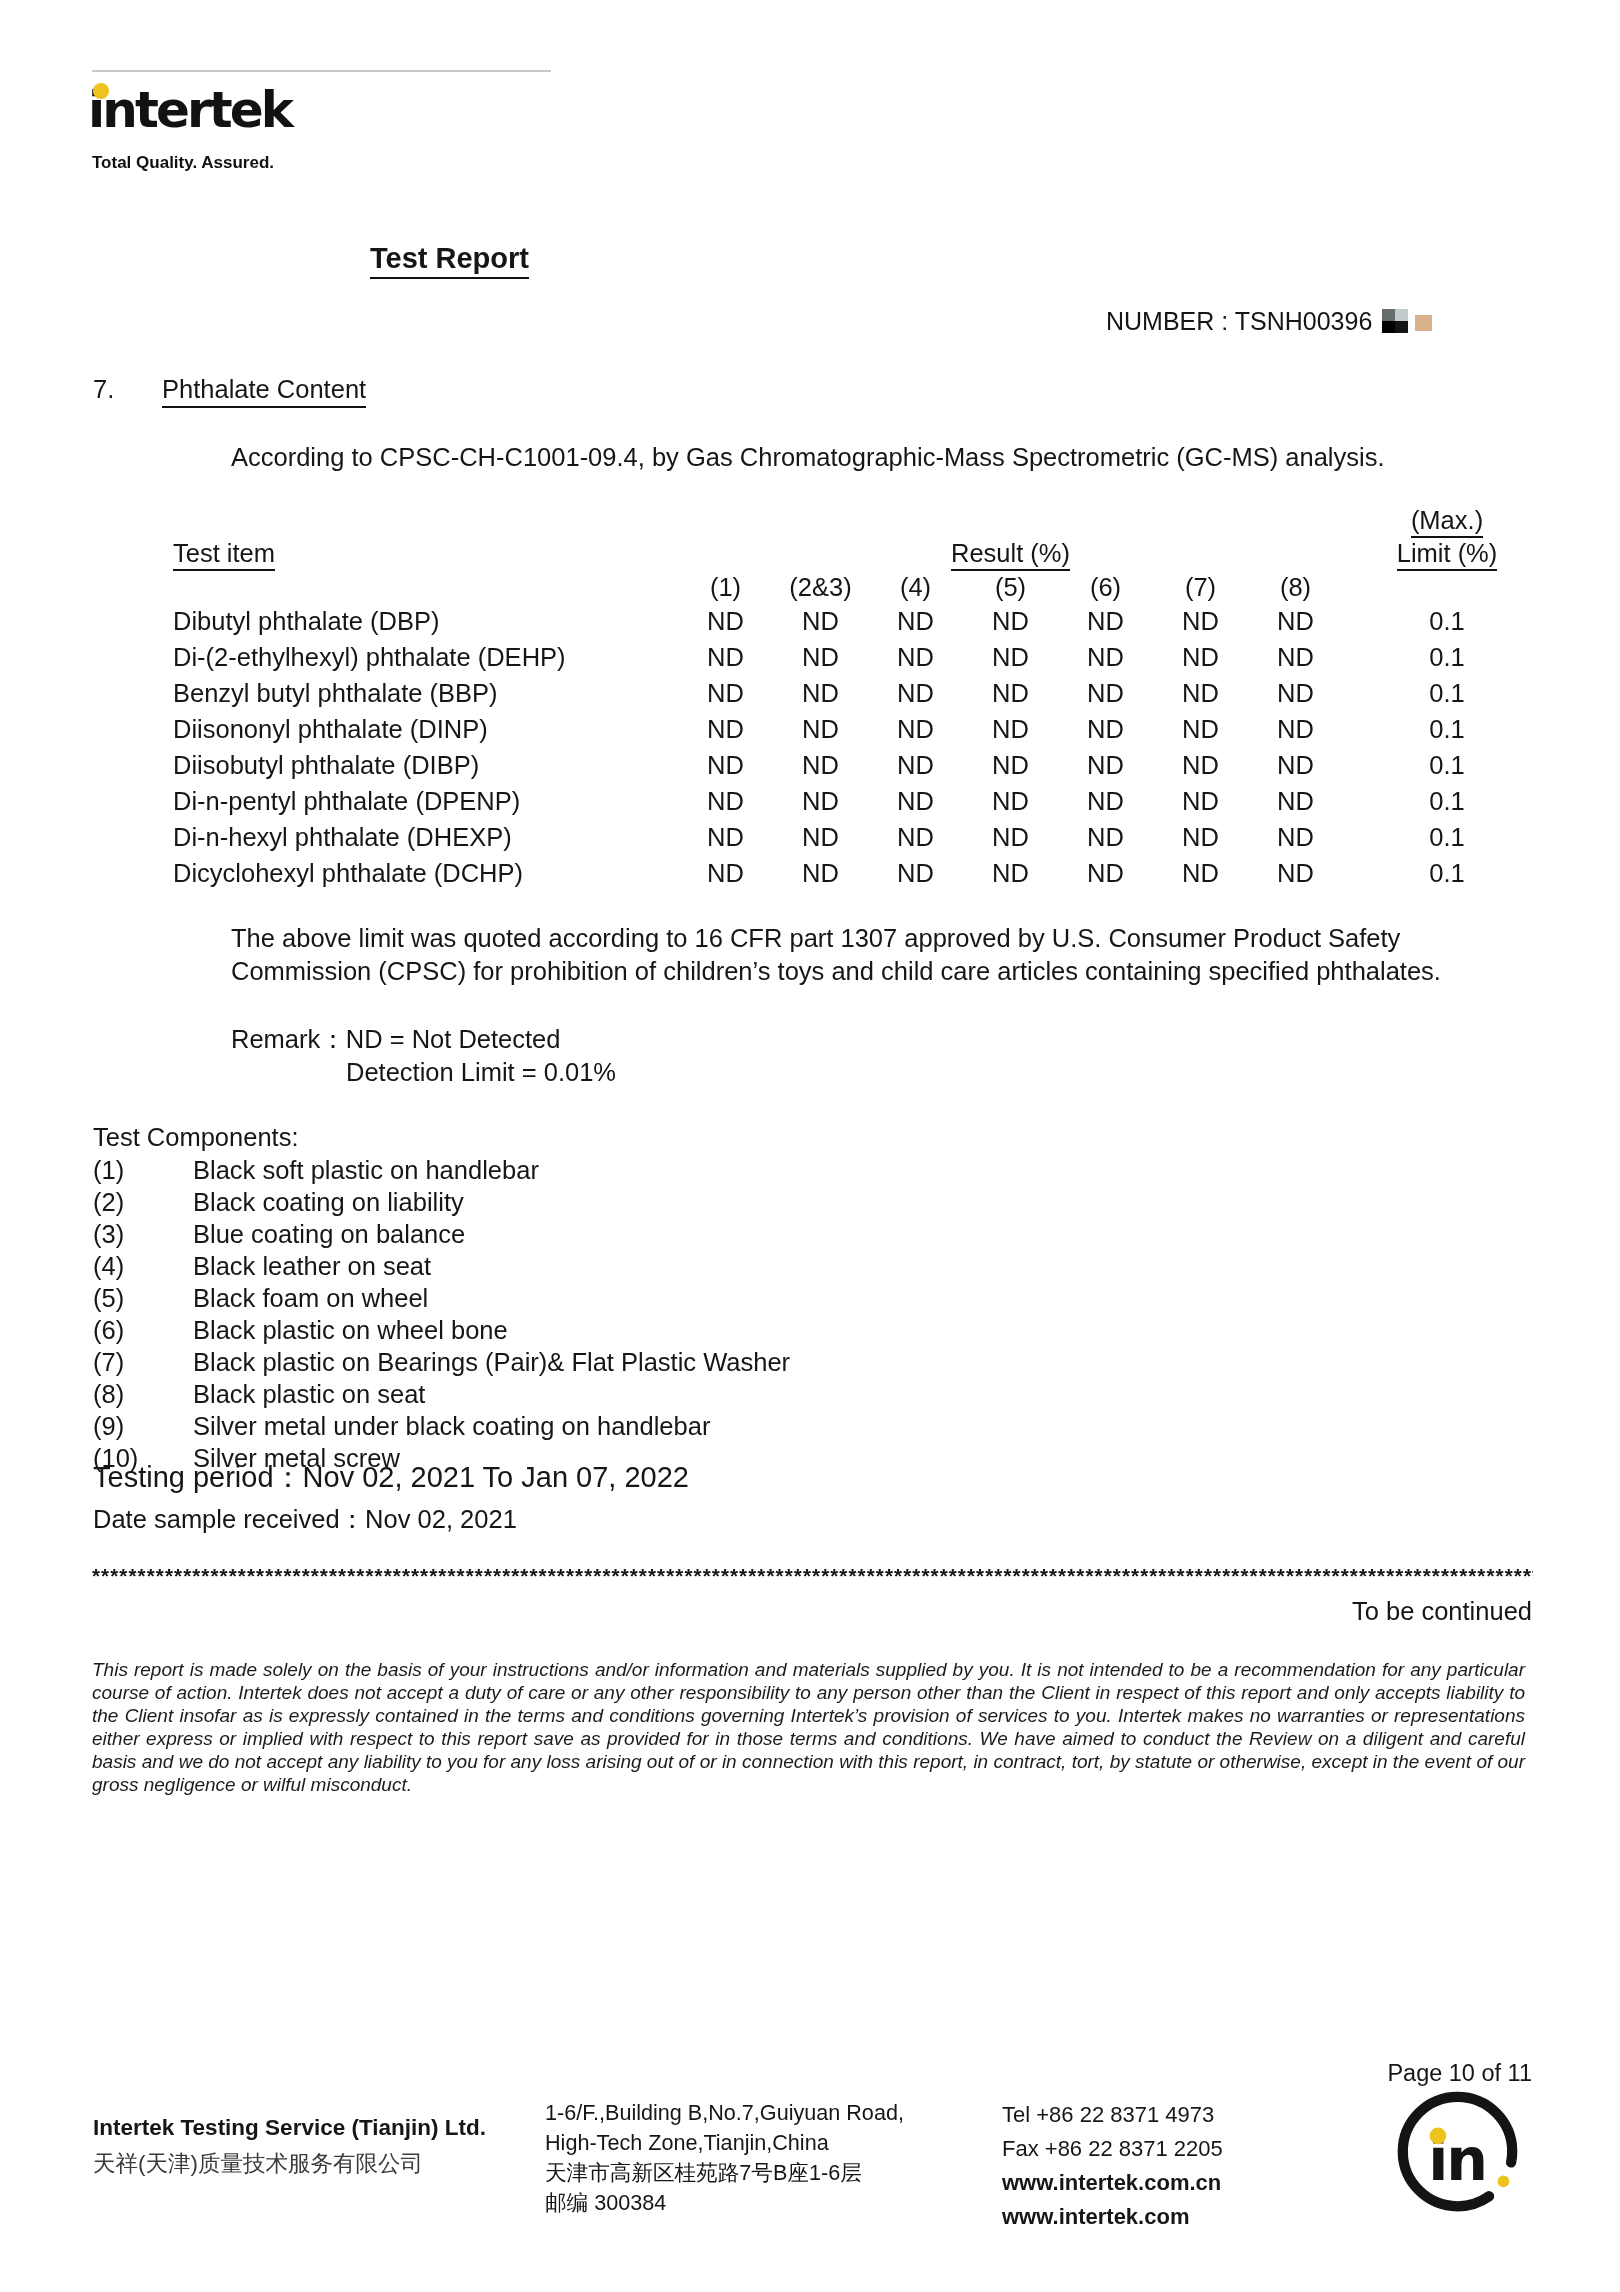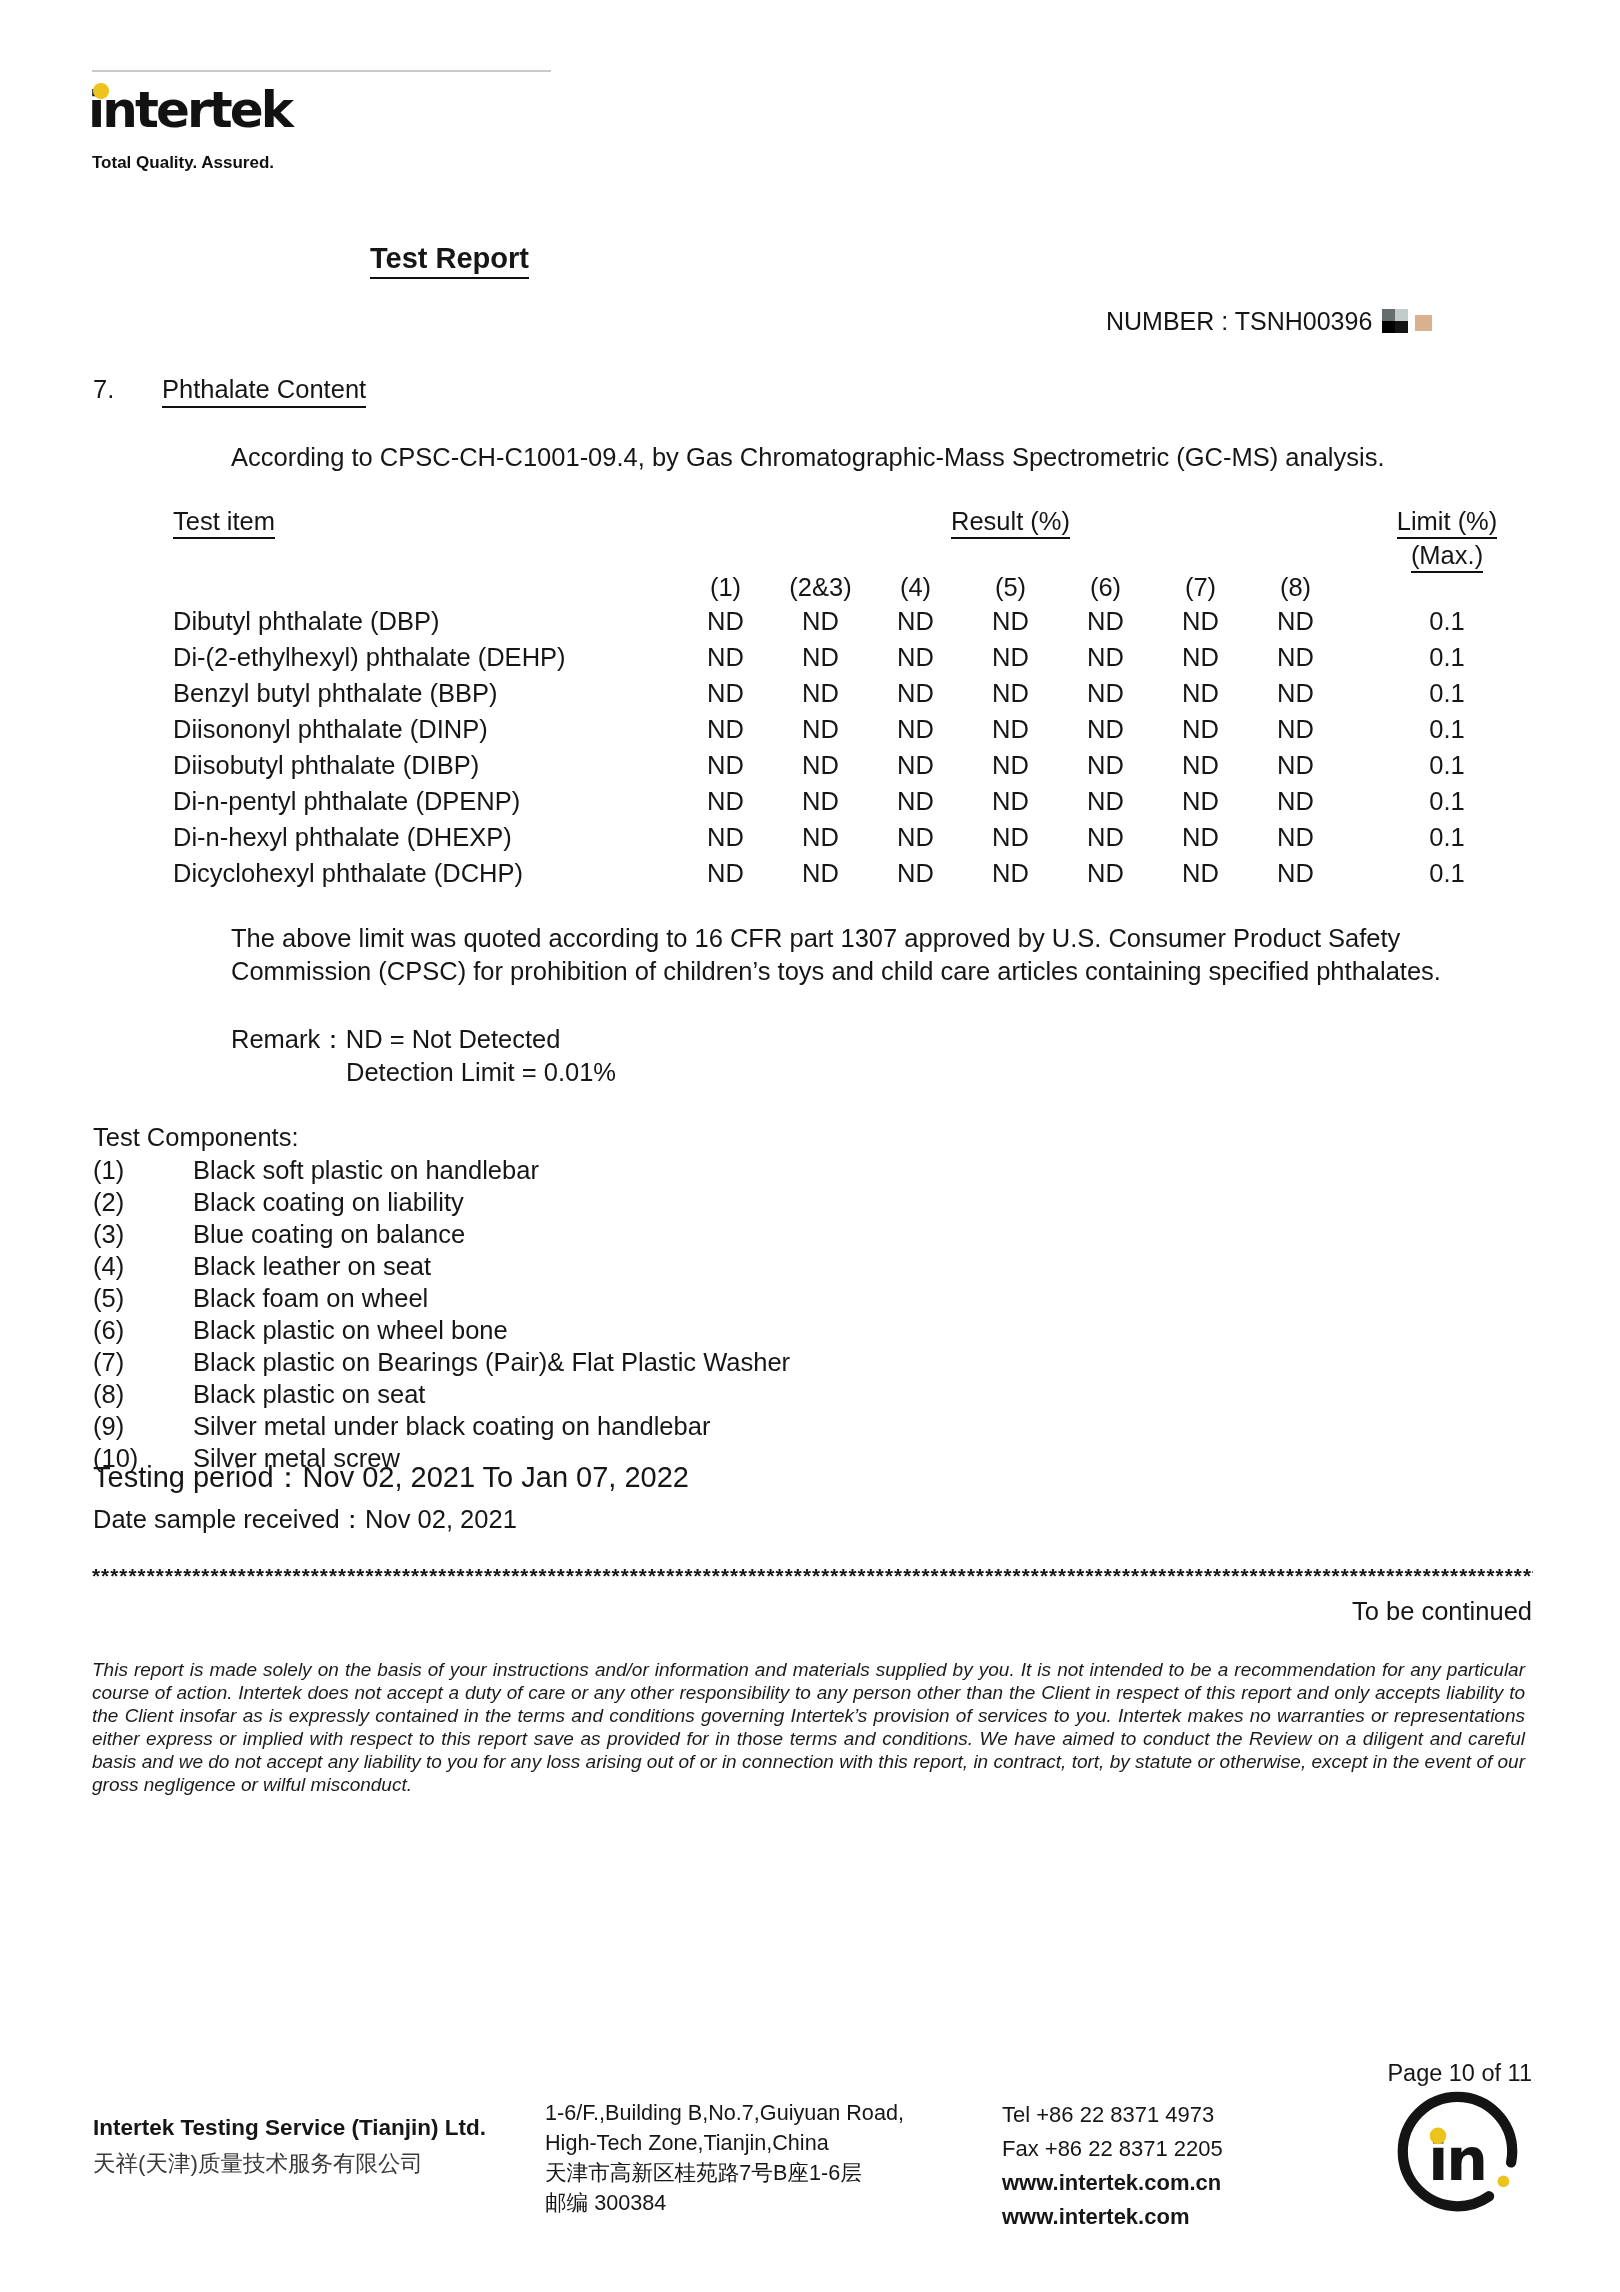--- a/index.html
+++ b/index.html
@@ -82,27 +82,27 @@
     <span>NUMBER : TSNH00396</span>
     <span class="redactA"></span>
     <span class="redactB"></span>
   </div>
 
   <div class="abs sec-no">7.</div>
   <div class="abs sec-head">Phthalate Content</div>
   <div class="abs method">According to CPSC-CH-C1001-09.4, by Gas Chromatographic-Mass Spectrometric (GC-MS) analysis.</div>
 
   <div class="abs ptable">
+    <div class="trow h2">
+      <div class="c col9"><span class="uline">(Max.)</span></div>
+    </div>
     <div class="trow h1">
       <div class="c-item"><span class="uline">Test item</span></div>
       <div class="c span7"><span class="uline">Result (%)</span></div>
       <div class="c col9"><span class="uline">Limit (%)</span></div>
-    </div>
-    <div class="trow h2">
-      <div class="c col9"><span class="uline">(Max.)</span></div>
     </div>
     <div class="trow h3">
       <div class="c col2">(1)</div>
       <div class="c">(2&amp;3)</div>
       <div class="c">(4)</div>
       <div class="c">(5)</div>
       <div class="c">(6)</div>
       <div class="c">(7)</div>
       <div class="c">(8)</div>
     </div>

